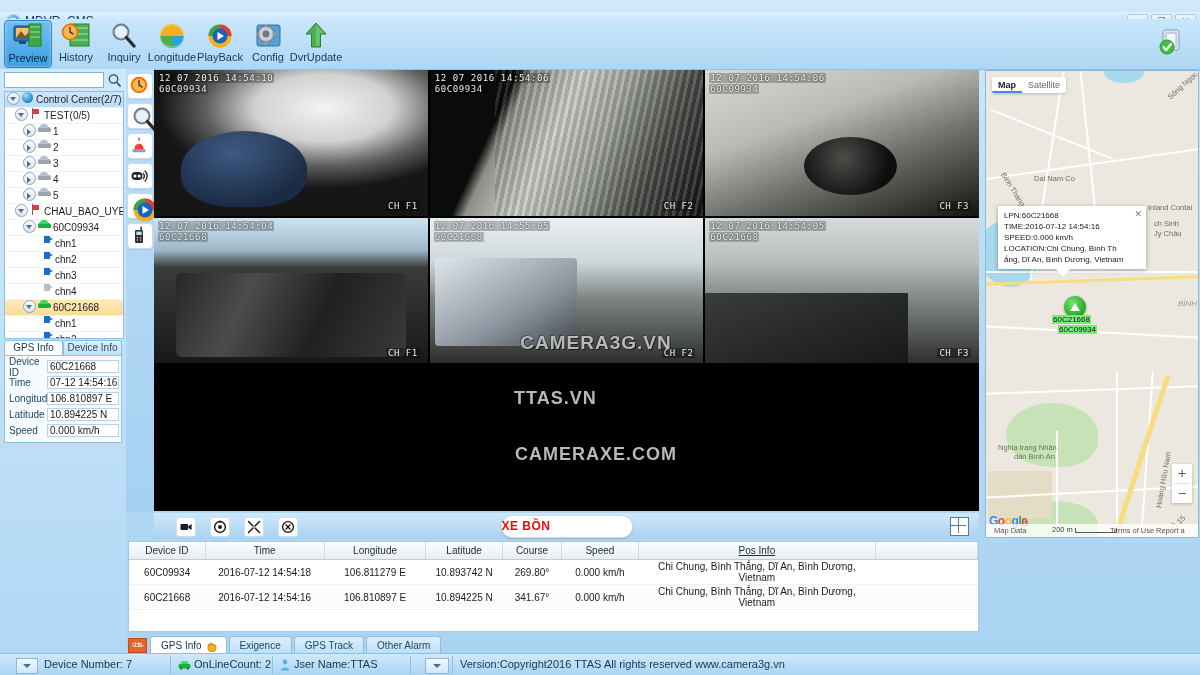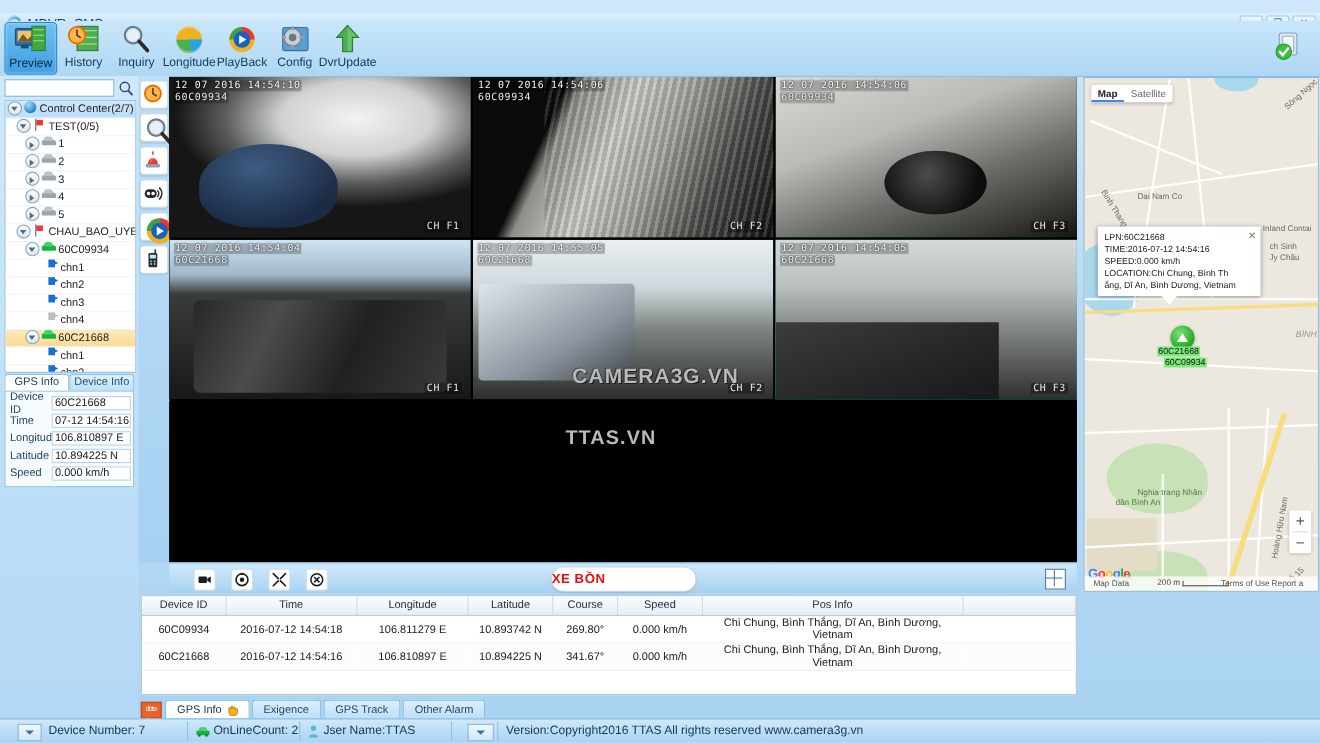--- a/index.html
+++ b/index.html
@@ -608,20 +608,21 @@
         <div class="blk"></div>
       </div>
       <div class="cell">
         <div class="blk"></div>
       </div>
     </div>
 
   <div style="position:absolute;left:498px;top:332px;width:196px;height:158px;pointer-events:none;">
     <div class="wm" style="top:0px;font-size:19px;text-align:center;">CAMERA3G.VN</div>
     <div class="wm" style="top:56px;font-size:18px;text-align:left;padding-left:16px;">TTAS.VN</div>
+    <div class="wm" style="top:112px;font-size:18px;">CAMERAXE.COM</div>
   </div>
 
   <div class="vtb">
     <div class="vtb-left" id="vtbLeft">
         <div class="vbtn2">
           <span style="position:absolute;left:2px;top:2px;"><svg width="14" height="14" viewBox="0 0 14 14">
       <rect x="1.5" y="4" width="7.6" height="6" rx="1" fill="#1d1d1d"></rect>
       <path d="M9.4 6 L12.6 4 V10 L9.4 8 Z" fill="#1d1d1d"></path>
             </svg></span>
         </div>
@@ -654,21 +655,21 @@
   <div class="tablewrap">
     <table>
       <thead>
           <tr id="thRow">
             <th style="width: 9%;">Device ID</th>
             <th style="width: 14%;">Time</th>
             <th style="width: 12%;">Longitude</th>
             <th style="width: 9%;">Latitude</th>
             <th style="width: 7%;">Course</th>
             <th style="width: 9%;">Speed</th>
-            <th style="width: 28%;">Pos Info</th>
+            <th style="width: 28%; text-decoration: underline;">Pos Info</th>
             <th style="width: 12%;"></th>
           </tr>
         </thead>
       <tbody id="tbBody">
           <tr>
             <td>60C09934</td>
             <td>2016-07-12 14:54:18</td>
             <td>106.811279 E</td>
             <td>10.893742 N</td>
             <td>269.80°</td>
@@ -767,21 +768,21 @@
       <div class="maptype">Satellite</div>
     </div>
 
     <div class="maplbl" style="left:178px;top:10px;transform:rotate(-42deg);">Sông Ngọc</div>
     <div class="maplbl" style="left:48px;top:103px;">Dai Nam Co</div>
     <div class="maplbl" style="left:8px;top:114px;transform:rotate(58deg);">Binh Thang</div>
     <div class="maplbl" style="left:162px;top:132px;">Inland Contai</div>
     <div class="maplbl" style="left:168px;top:148px;">ch Sinh</div>
     <div class="maplbl" style="left:168px;top:158px;">Jy Châu</div>
     <div class="maplbl" style="left:152px;top:228px;font-style:italic;color:#9a9a8e;font-size:8px;margin-left:40px;">BÌNH THẮNG</div>
-    <div class="maplbl" style="left:12px;top:372px;color:#5a7c4a;margin-left:36px;">Nghia trang Nhân</div>
+    <div class="maplbl" style="left:12px;top:372px;color:#5a7c4a;">Nghia trang Nhân</div>
     <div class="maplbl" style="left:28px;top:381px;color:#5a7c4a;">dân Bình An</div>
 
     <div class="maplbl" style="left:168px;top:436px;transform:rotate(-80deg);transform-origin:left top;">Hoàng Hữu Nam</div>
     <div class="maplbl" style="left:180px;top:449px;transform:rotate(-46deg);">SỐ 15</div>
 
     <div class="maplbl" style="left:34px;top:450px;transform:rotate(-22deg);">A4</div>
 
     <div class="infowin">
       <span class="x">✕</span>
       <div>LPN:60C21668</div>

